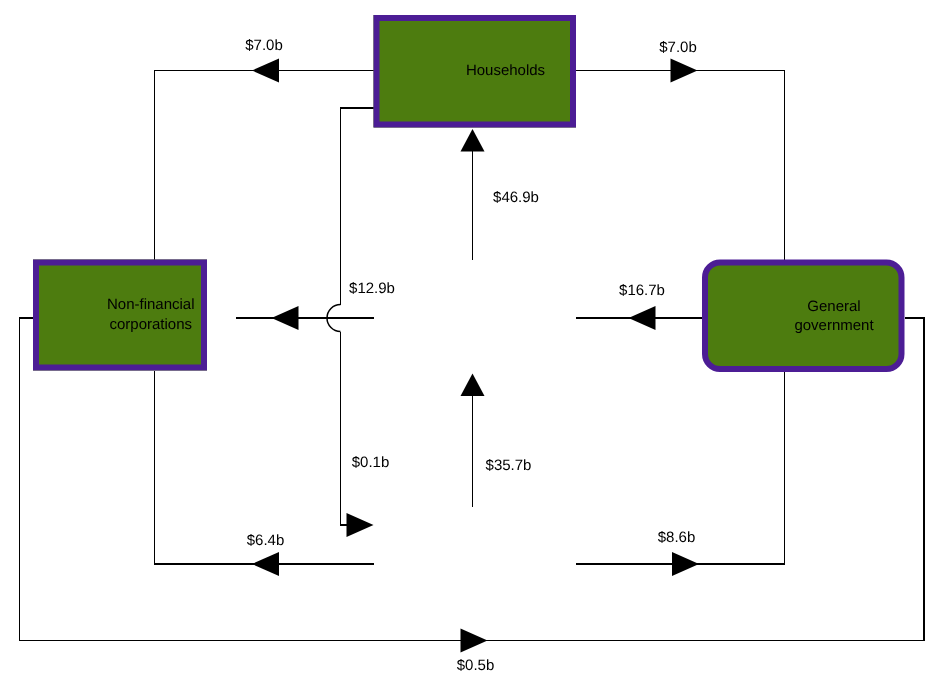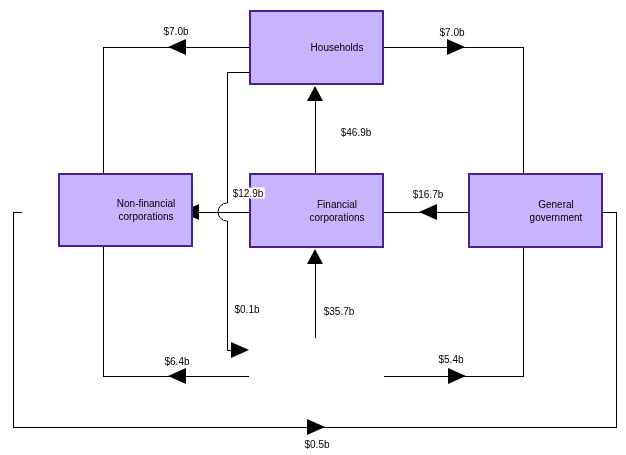--- a/index.html
+++ b/index.html
@@ -25,22 +25,22 @@
   }
   svg.wires polyline, svg.wires path {
     fill: none;
     stroke: #000000;
     stroke-width: 1;
   }
   svg.wires polyline { shape-rendering: crispEdges; }
   svg.wires polygon { fill: #000000; stroke: none; }
   .node {
     position: absolute;
-    background: #c4b5fd;
-    border: 2px solid #4c1d95;
+    background: #4d7c0f;
+    border: 4px solid #4c1d95;
     display: flex;
     align-items: center;
     justify-content: center;
     text-align: center;
     font-size: 10px;
     line-height: 13px;
     padding-left: 41px;
   }
   .node-label { display: inline-block; max-width: 84px; }
   .edge-label {
@@ -89,46 +89,43 @@
     <polygon points="466,376 448,368 448,384"></polygon>
 
     <polyline points="22,212 13,212 13,427 616,427 616,212 603,212"></polyline>
     <polygon points="325,427 307,419 307,435"></polygon>
   </svg>
 
   <div class="node" style="left:249px; top:10px; width:135px; height:75px;">
     <span class="node-label">Households</span>
   </div>
 
-  <div class="node" style="left:22px; top:173px; width:135px; height:74px;margin-left:36px;">
+  <div class="node" style="left:22px; top:173px; width:116px; height:74px;">
     <span class="node-label">Non-financial corporations</span>
   </div>
 
-  <div class="node" style="left:249px; top:173px; width:135px; height:75px;">
-    <span class="node-label">Financial corporations</span>
-  </div>
 
-  <div class="node" style="left:468px; top:173px; width:135px; height:75px;">
+  <div class="node" style="left:468px; top:173px; width:135px; height:75px;border-radius:12px;">
     <span class="node-label">General government</span>
   </div>
 
 
   <div class="edge-label" style="left:176px; top:31px;">$7.0b</div>
 
   <div class="edge-label" style="left:452px; top:32px;">$7.0b</div>
 
-  <div class="edge-label" style="left:356px; top:132px;">$46.9b</div>
+  <div class="edge-label" style="left:344px; top:132px;">$46.9b</div>
 
   <div class="edge-label" style="left:212px; top:193px;margin-left:36px;">$12.9b</div>
 
   <div class="edge-label" style="left:428px; top:194px;">$16.7b</div>
 
   <div class="edge-label" style="left:247px; top:309px;">$0.1b</div>
 
   <div class="edge-label" style="left:339px; top:296px;margin-top:15px;">$35.7b</div>
 
   <div class="edge-label" style="left:177px; top:361px;">$6.4b</div>
 
-  <div class="edge-label" style="left:451px; top:359px;">$5.4b</div>
+  <div class="edge-label" style="left:451px; top:359px;">$8.6b</div>
 
   <div class="edge-label" style="left:317px; top:444px;">$0.5b</div>
 
 </div>
 
 </body></html>

